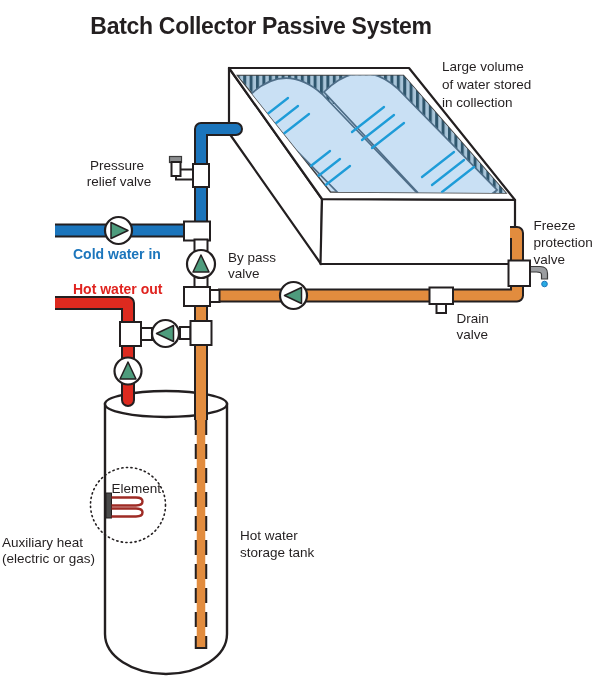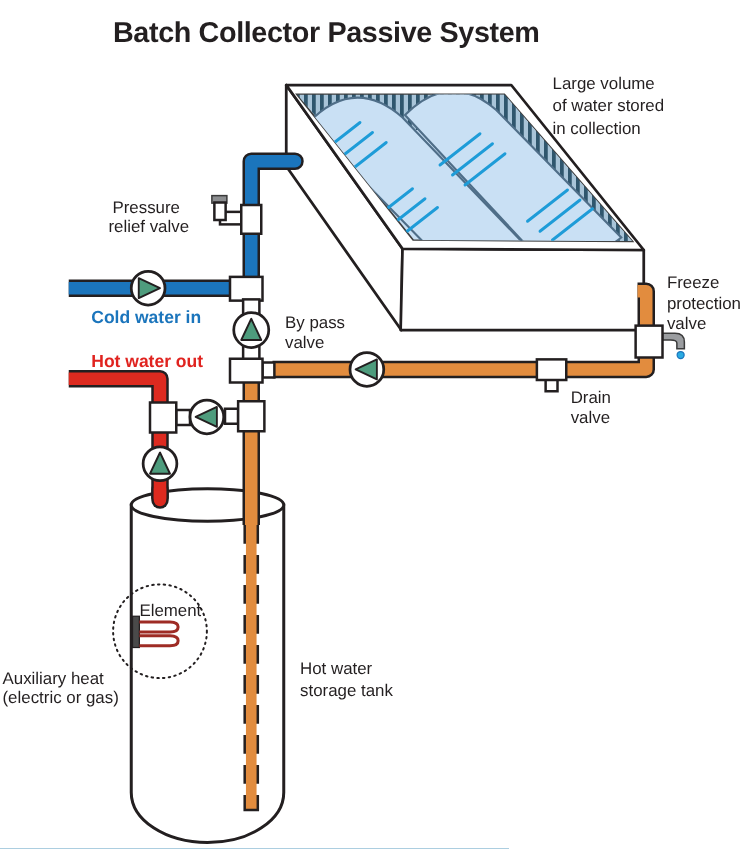--- a/index.html
+++ b/index.html
@@ -1,16 +1,16 @@
 <!DOCTYPE html>
 <html><head>
 <meta charset="utf-8">
 <style>
   html,body{margin:0;padding:0;background:#ffffff;}
-  .stage{position:relative;width:600px;height:679px;background:#0369a1;overflow:hidden;
+  .stage{position:relative;width:600px;height:679px;background:#fde047;overflow:hidden;
          font-family:"Liberation Sans", sans-serif;}
   svg{display:block;}
   .ttl{font-family:"Liberation Sans",sans-serif;font-size:23px;font-weight:bold;fill:#231F20;letter-spacing:-0.3px;}
   .lbl{font-family:"Liberation Sans",sans-serif;font-size:13.5px;fill:#231F20;}
   .lbl-c{font-family:"Liberation Sans",sans-serif;font-size:13.5px;text-anchor:middle;fill:#231F20;}
   .lbl-b{font-family:"Liberation Sans",sans-serif;font-size:14px;font-weight:bold;}
   .pipe-out{fill:none;stroke:#231F20;stroke-width:14;stroke-linejoin:round;}
   .pipe-in{fill:none;stroke-width:10;stroke-linejoin:round;}
   .fit{fill:#ffffff;stroke:#231F20;stroke-width:2;}
   .cv-circle{fill:#ffffff;stroke:#231F20;stroke-width:2.2;}

